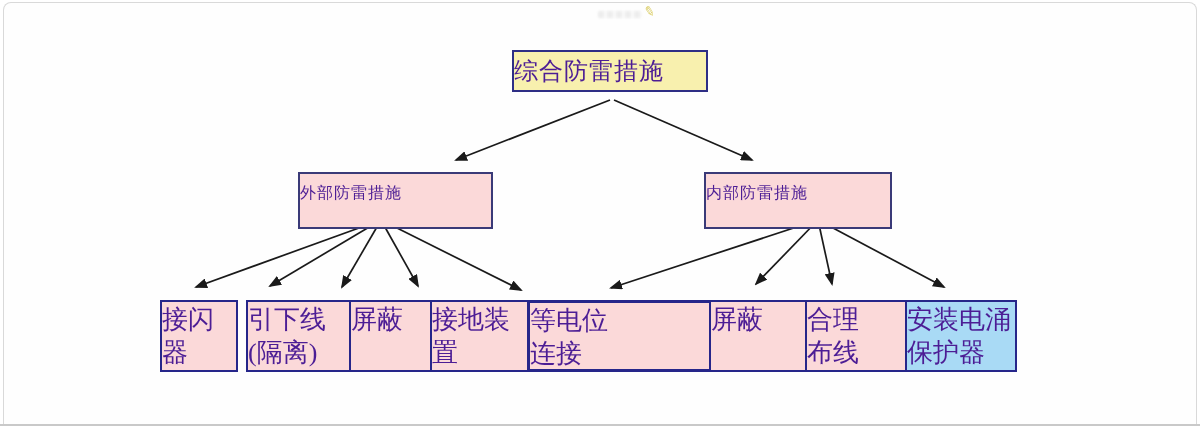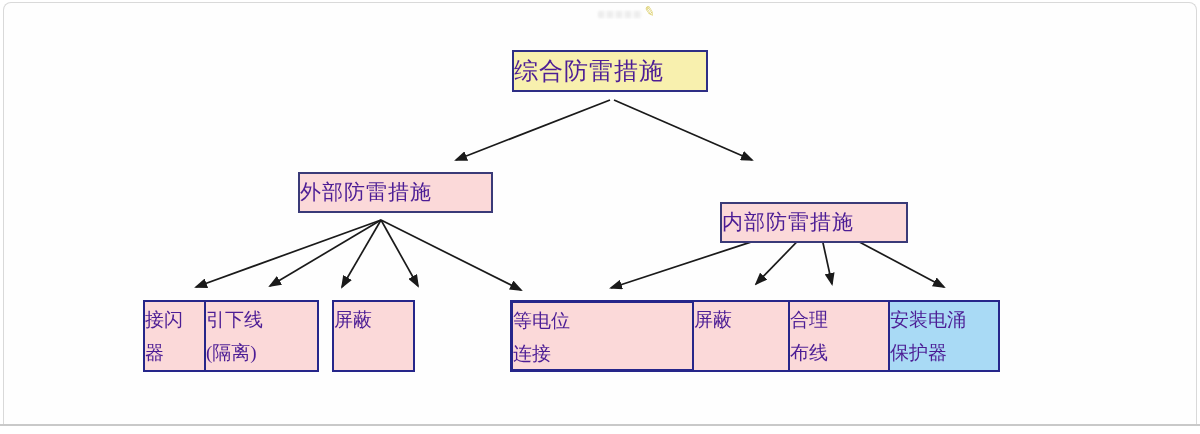--- a/index.html
+++ b/index.html
@@ -80,40 +80,41 @@
     height: 42px;
     background: #f8f0ae;
     border: 2px solid #2e2e85;
     font-size: 24px;
     line-height: 38px;
     letter-spacing: 1px;
   }
   .node-branch {
     background: #fbd9d9;
     border: 2px solid #3a3a78;
-    font-size: 21px;
+    font-size: 16px;
     line-height: 37px;
-    height: 41px;
+    height: 57px;
     top: 172px;
     letter-spacing: 1px;
   }
   .node-branch.external { left: 298px; width: 195px; }
-  .node-branch.internal { left: 720px; width: 188px; margin-top: 30px; }
+  .node-branch.internal { left: 704px; width: 188px; }
   .leaf {
     top: 300px;
     height: 72px;
     background: #fbd9d9;
     border: 2px solid #26268a;
-    font-size: 19px;
+    font-size: 26px;
     line-height: 33px;
     padding-top: 1px;
     white-space: pre-line;
+    margin-left: 17px;
   }
   .leaf.l1 { left: 143px; width: 78px; }
-  .leaf.l2 { left: 204px; width: 115px; }
+  .leaf.l2 { left: 229px; width: 115px; }
   .leaf.l3 { left: 332px; width: 83px; }
   .leaf.l4 { left: 413px; width: 99px; }
   .leaf.l5 { left: 510px; width: 203px; border-width: 3px; }
   .leaf.l6 { left: 692px; width: 98px; }
   .leaf.l7 { left: 788px; width: 102px; }
   .leaf.l8 { left: 888px; width: 112px; background: #a9daf5; }
 </style>
 </head>
 <body>
 
@@ -153,20 +154,22 @@
 
   <div class="node node-branch external">外部防雷措施</div>
 
   <div class="node node-branch internal">内部防雷措施</div>
 
   <div class="node leaf l1">接闪
 器</div>
   <div class="node leaf l2">引下线
 (隔离)</div>
   <div class="node leaf l3">屏蔽</div>
+  <div class="node leaf l4">接地装
+置</div>
   <div class="node leaf l5">等电位
 连接</div>
   <div class="node leaf l6">屏蔽</div>
   <div class="node leaf l7">合理
 布线</div>
   <div class="node leaf l8">安装电涌
 保护器</div>
 
   <div class="bottom-line"></div>
 </div>

